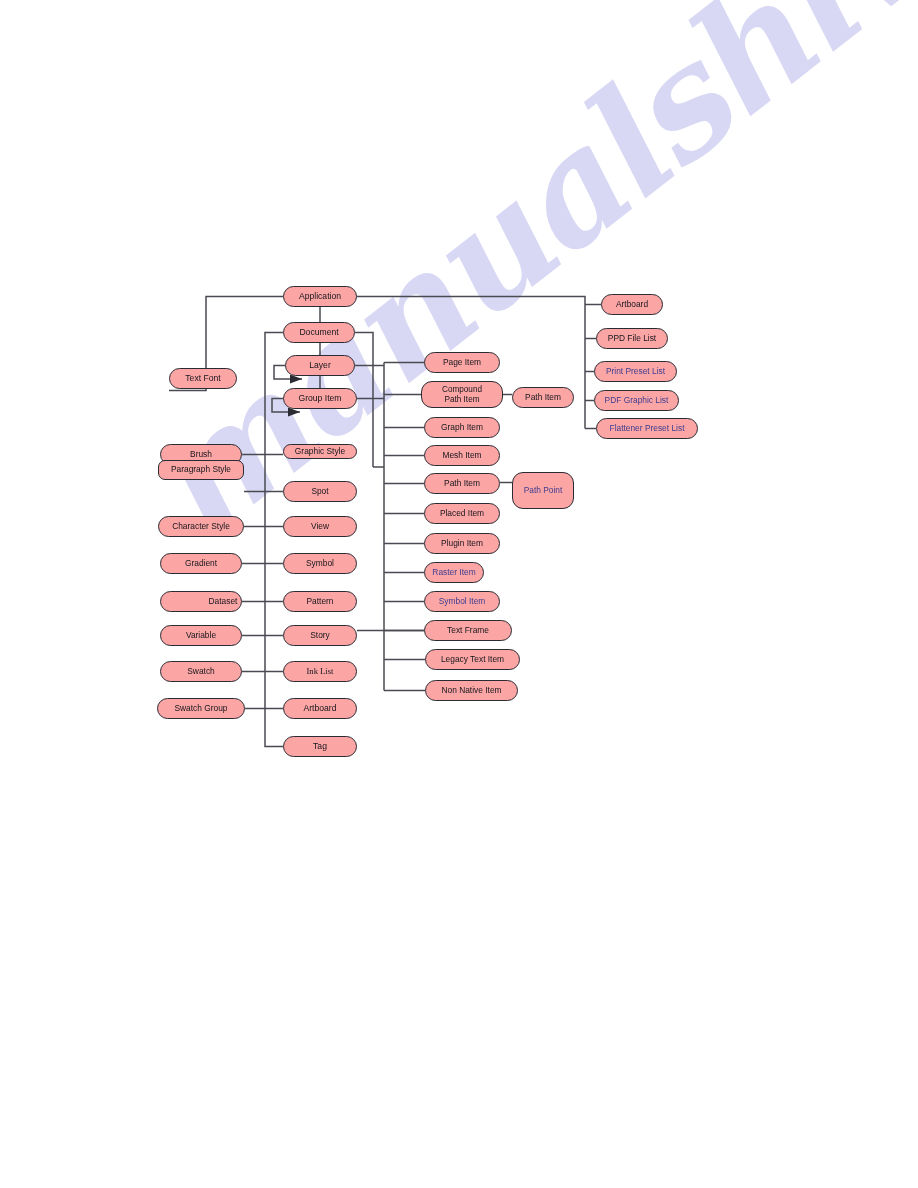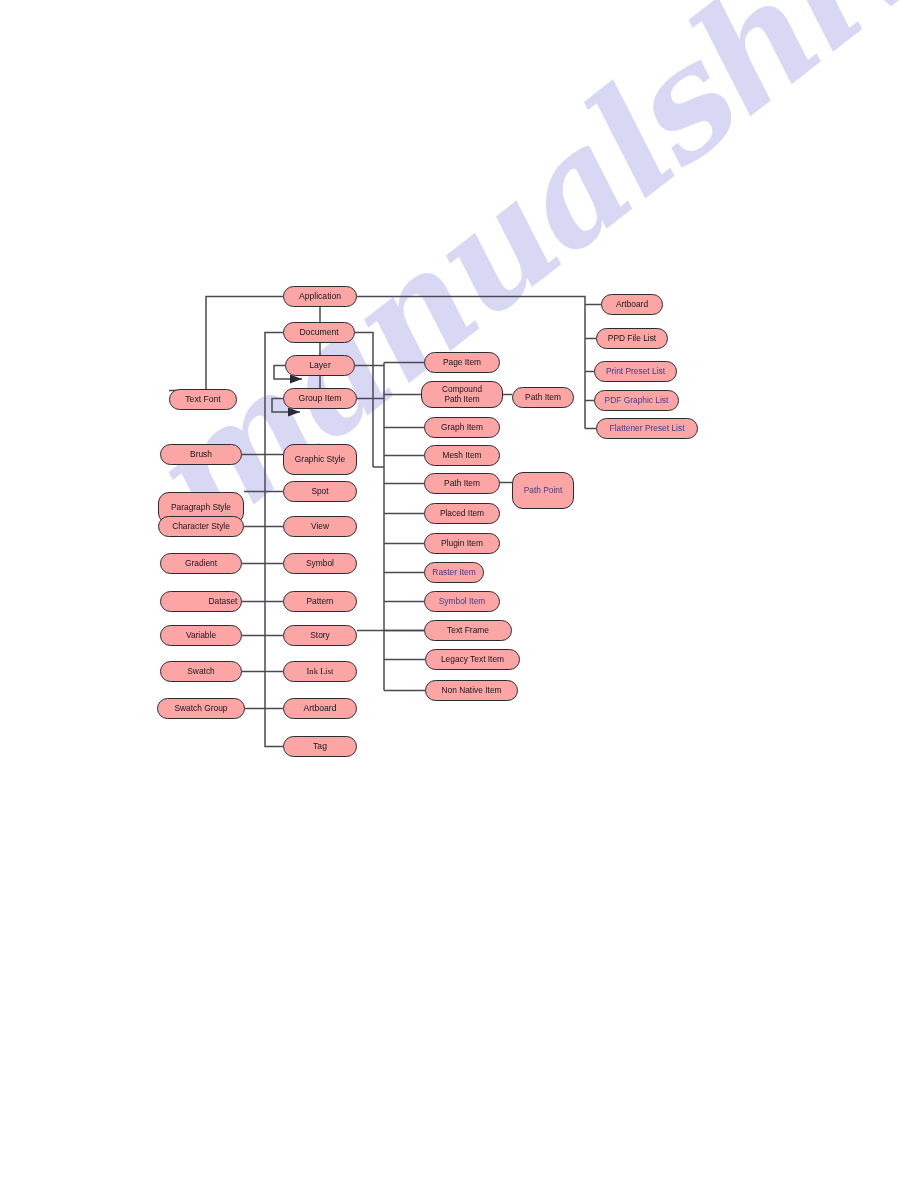--- a/index.html
+++ b/index.html
@@ -152,33 +152,33 @@
       <path d="M242,563.5 L283,563.5"></path>
       <path d="M242,601.5 L283,601.5"></path>
       <path d="M242,635.5 L283,635.5"></path>
       <path d="M242,671.5 L283,671.5"></path>
       <path d="M245,708.5 L283,708.5"></path>
     </g>
   </svg>
 
   <div id="diagram">
       <div class="node" style="left: 283px; top: 286px; width: 74px; height: 21px; font-size: 8.6px; border-color: rgb(43, 43, 51);">Application</div>
-      <div class="node" style="left: 169px; top: 389px; width: 68px; height: 21px; font-size: 8.6px; border-color: rgb(43, 43, 51);">Text Font</div>
+      <div class="node" style="left: 169px; top: 368px; width: 68px; height: 21px; font-size: 8.6px; border-color: rgb(43, 43, 51);">Text Font</div>
       <div class="node" style="left: 283px; top: 322px; width: 72px; height: 21px; font-size: 8.6px; border-color: rgb(43, 43, 51);">Document</div>
       <div class="node" style="left: 285px; top: 355px; width: 70px; height: 21px; font-size: 8.6px; border-color: rgb(43, 43, 51);">Layer</div>
       <div class="node" style="left: 283px; top: 388px; width: 74px; height: 21px; font-size: 8.6px; border-color: rgb(43, 43, 51);">Group Item</div>
       <div class="node" style="left: 160px; top: 444px; width: 82px; height: 21px; font-size: 8.4px; border-color: rgb(43, 43, 51);">Brush</div>
-      <div class="node" style="left: 158px; top: 492px; width: 86px; height: 32px; font-size: 8.4px; border-color: rgb(43, 43, 51);">Paragraph Style</div>
+      <div class="node" style="left: 158px; top: 460px; width: 86px; height: 20px; font-size: 8.4px; border-color: rgb(43, 43, 51); border-radius: 7px;">Paragraph Style</div>
       <div class="node" style="left: 158px; top: 516px; width: 86px; height: 21px; font-size: 8.4px; border-color: rgb(43, 43, 51);">Character Style</div>
       <div class="node" style="left: 160px; top: 553px; width: 82px; height: 21px; font-size: 8.4px; border-color: rgb(43, 43, 51);">Gradient</div>
       <div class="node" style="left: 160px; top: 591px; width: 82px; height: 21px; font-size: 8.4px; border-color: rgb(43, 43, 51); padding-left: 44px;">Dataset</div>
       <div class="node" style="left: 160px; top: 625px; width: 82px; height: 21px; font-size: 8.4px; border-color: rgb(43, 43, 51);">Variable</div>
       <div class="node" style="left: 160px; top: 661px; width: 82px; height: 21px; font-size: 8.4px; border-color: rgb(43, 43, 51);">Swatch</div>
       <div class="node" style="left: 157px; top: 698px; width: 88px; height: 21px; font-size: 8.4px; border-color: rgb(43, 43, 51);">Swatch Group</div>
-      <div class="node" style="left: 283px; top: 444px; width: 74px; height: 31px; font-size: 8.4px; border-color: rgb(43, 43, 51);">Graphic Style</div>
+      <div class="node" style="left: 283px; top: 444px; width: 74px; height: 15px; font-size: 8.4px; border-color: rgb(43, 43, 51);">Graphic Style</div>
       <div class="node" style="left: 283px; top: 481px; width: 74px; height: 21px; font-size: 8.4px; border-color: rgb(43, 43, 51);">Spot</div>
       <div class="node" style="left: 283px; top: 516px; width: 74px; height: 21px; font-size: 8.4px; border-color: rgb(43, 43, 51);">View</div>
       <div class="node" style="left: 283px; top: 553px; width: 74px; height: 21px; font-size: 8.4px; border-color: rgb(43, 43, 51);">Symbol</div>
       <div class="node" style="left: 283px; top: 591px; width: 74px; height: 21px; font-size: 8.4px; border-color: rgb(43, 43, 51);">Pattern</div>
       <div class="node" style="left: 283px; top: 625px; width: 74px; height: 21px; font-size: 8.4px; border-color: rgb(43, 43, 51);">Story</div>
       <div class="node" style="left: 283px; top: 661px; width: 74px; height: 21px; font-size: 8.6px; border-color: rgb(43, 43, 51); font-family: Liberation Serif, serif;">Ink List</div>
       <div class="node" style="left: 283px; top: 698px; width: 74px; height: 21px; font-size: 8.6px; border-color: rgb(43, 43, 51);">Artboard</div>
       <div class="node" style="left: 283px; top: 736px; width: 74px; height: 21px; font-size: 8.6px; border-color: rgb(43, 43, 51);">Tag</div>
       <div class="node" style="left: 424px; top: 352px; width: 76px; height: 21px; font-size: 8.4px; border-color: rgb(43, 43, 51);">Page Item</div>
       <div class="node two-line" style="left: 421px; top: 381px; width: 82px; height: 27px; font-size: 8.2px; border-color: rgb(43, 43, 51);">Compound

